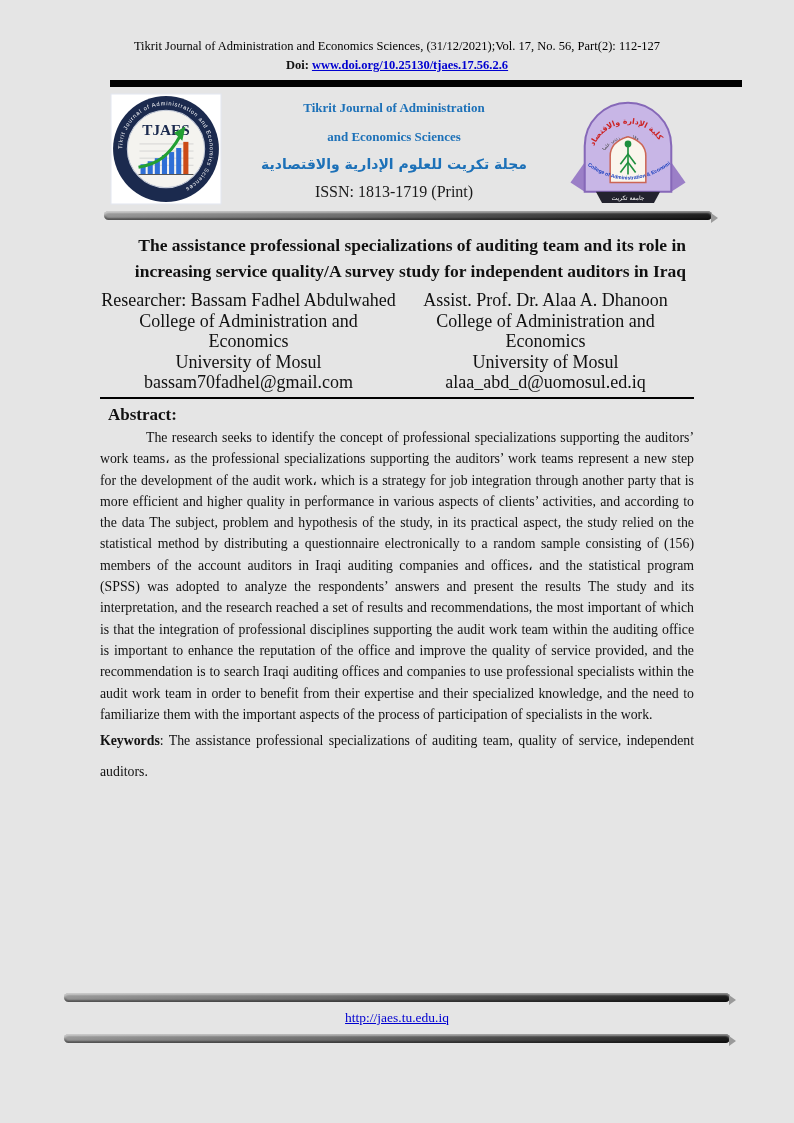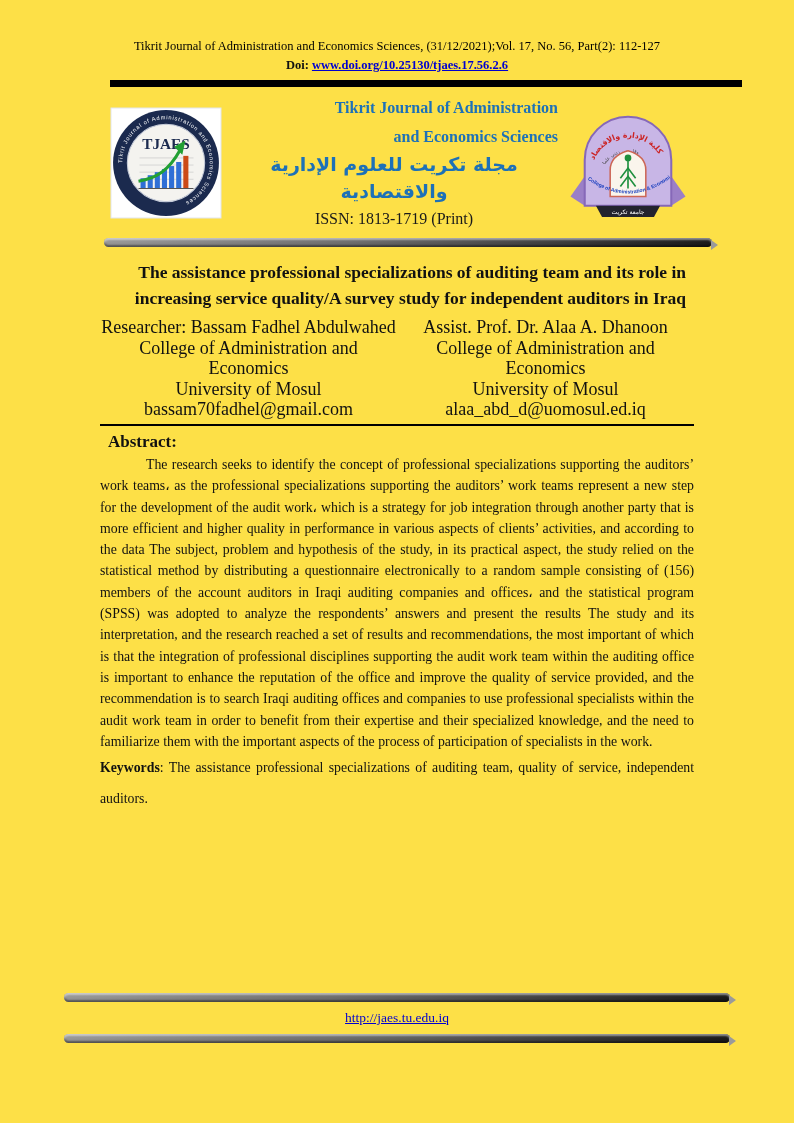--- a/index.html
+++ b/index.html
@@ -1,32 +1,32 @@
 <!DOCTYPE html>
 <html><head>
 <meta charset="utf-8">
 <style>
   * { box-sizing: border-box; }
   html,body { margin:0; padding:0; background:#888; }
   .page {
-    width:794px; height:1123px; margin:0 auto; background:#fde047;
+    width:794px; height:1123px; margin:0 auto; background:#e5e5e5;
     font-family:"Liberation Serif", serif; color:#111;
     display:flex; flex-direction:column; overflow:hidden; position:relative;
   }
   
   .meta-line { margin-top:38px; text-align:center; font-size:12.5px; line-height:16px; color:#000; }
   .doi-line  { text-align:center; font-size:12.5px; line-height:16px; margin-top:3px; font-weight:bold; }
   .doi-link  { color:#0000d0; text-decoration:underline; cursor:pointer; }
   .black-bar { height:7px; background:#000; margin:7px 52px 0 110px; }
 
   
   .masthead { display:flex; align-items:center; justify-content:space-between; padding:6px 104px 2px 110px; }
   .mast-center { flex:1; padding:0 8px; }
-  .jt-en { text-align:right; font-weight:bold; font-size:16px; line-height:29px;font-family:Liberation Serif, serif; }
-  .jt-ar { text-align:center; font-weight:bold; font-size:19px; line-height:27px;
+  .jt-en { text-align:center; font-weight:bold; font-size:13px; line-height:29px;font-family:Liberation Serif, serif; }
+  .jt-ar { text-align:center; font-weight:bold; font-size:14px; line-height:27px;
            font-family:"DejaVu Sans", sans-serif; direction:rtl; }
   .issn  { text-align:center; font-size:16px; line-height:27px; color:#1a1a1a; }
 
   
   .bar3d { height:9px; border-radius:5px; position:relative;
            background:linear-gradient(90deg,#989898,#6e6e6e 40%,#1a1a1a);
            box-shadow: inset 0 2px 2px rgba(255,255,255,.5), inset 0 -2px 2px rgba(0,0,0,.45); }
   .bar3d::after { content:""; position:absolute; right:-11px; top:2px;
            border:5px solid transparent; border-left:7px solid #9a9a9a; }
   .bar-mast { margin:4px 82px 0 104px; }

